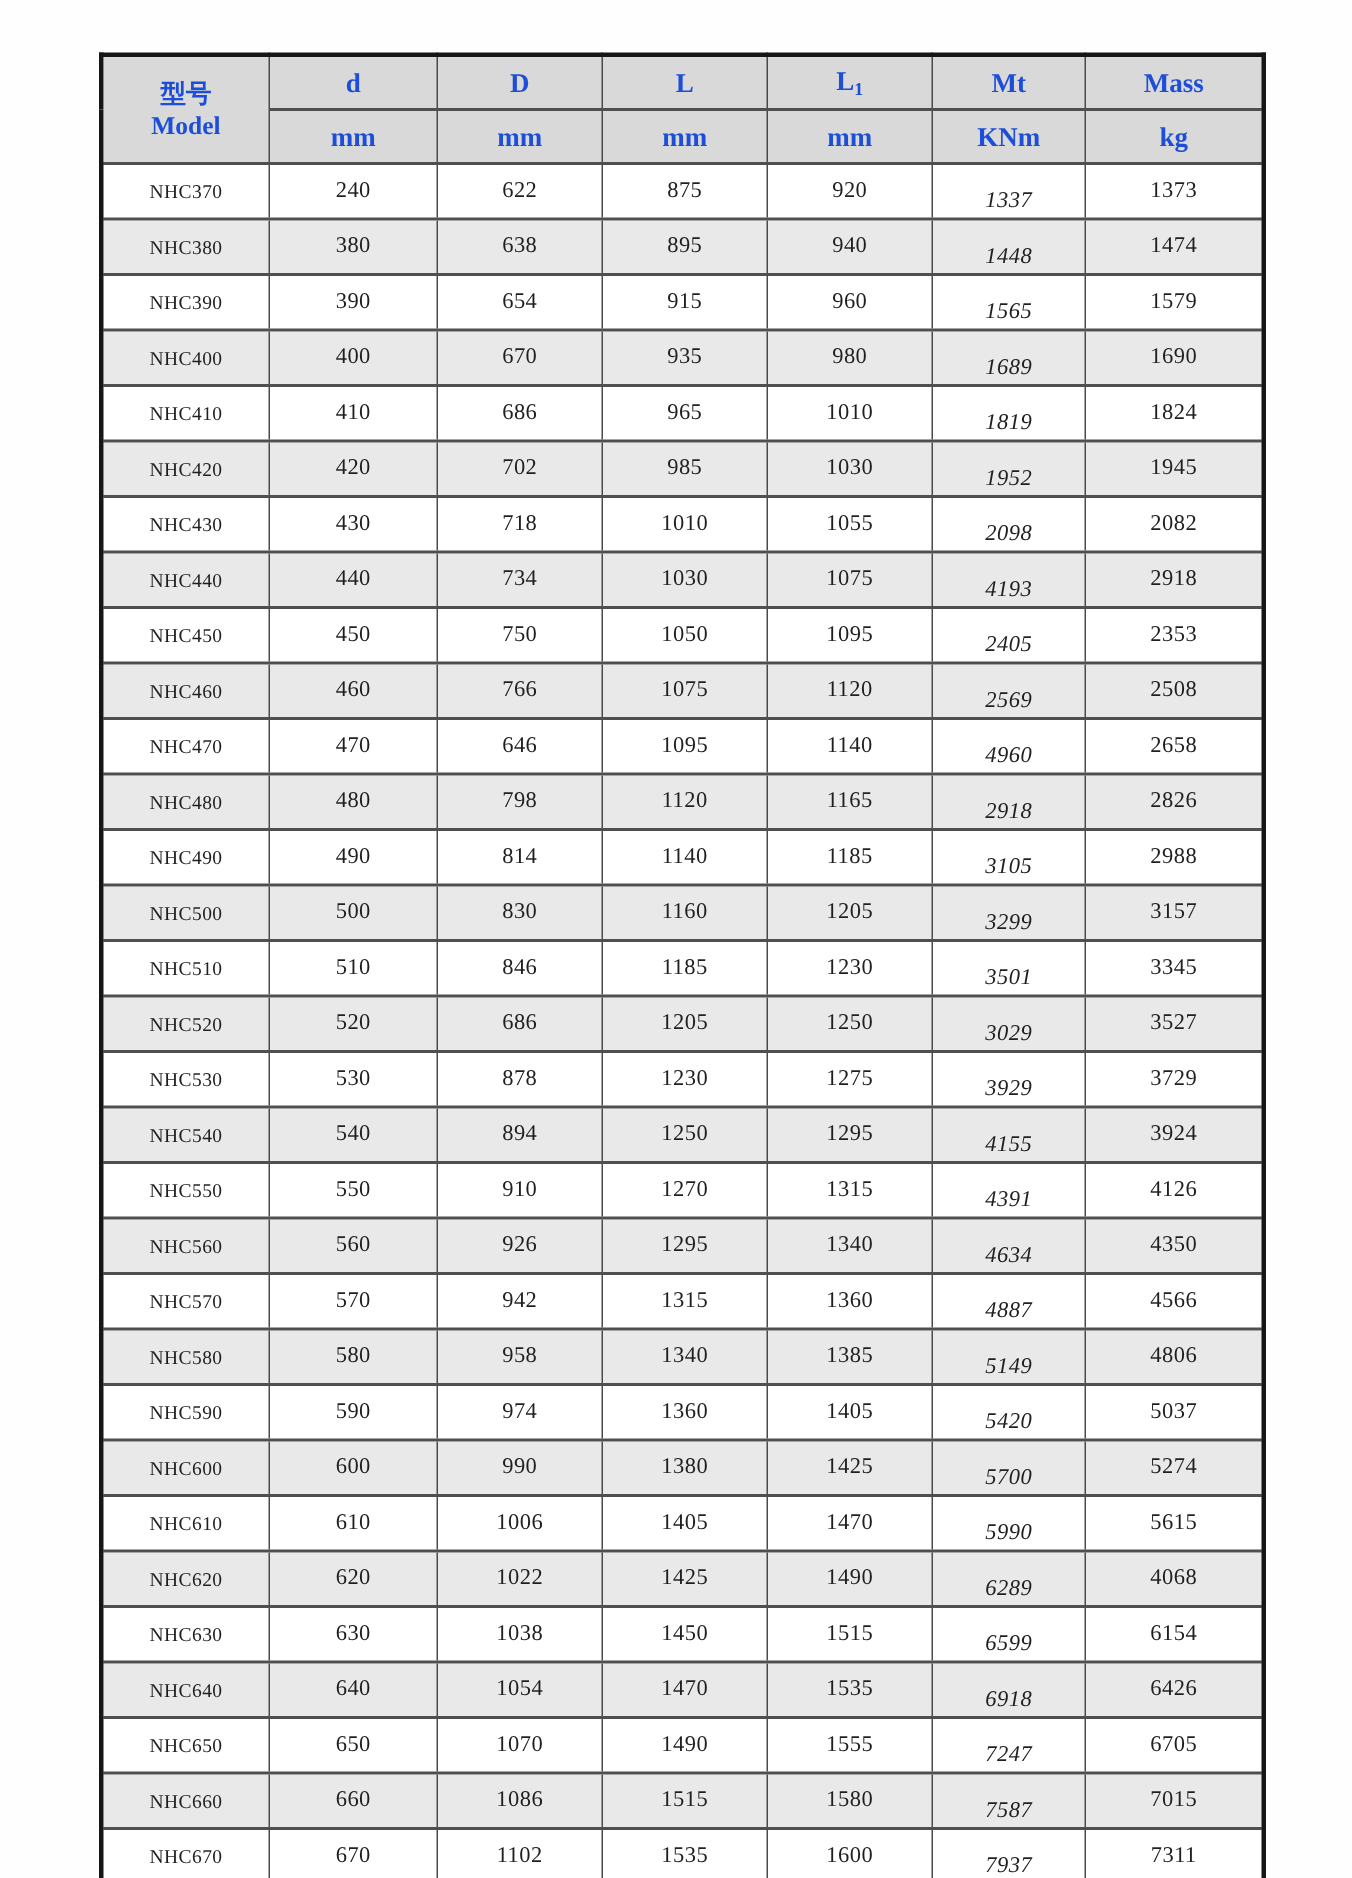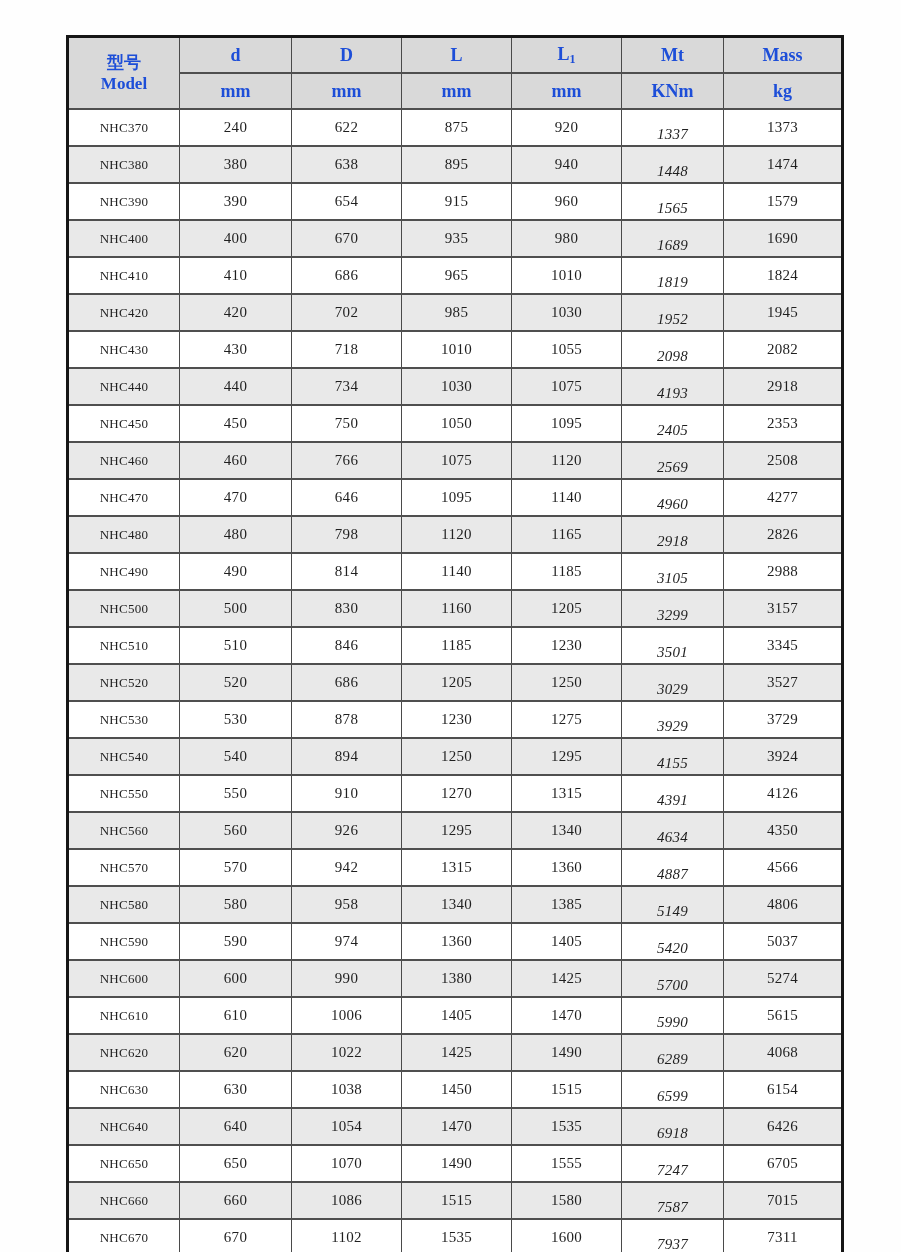--- a/index.html
+++ b/index.html
@@ -196,21 +196,21 @@
           <td class="mt">2569</td>
           <td>2508</td>
         </tr>
         <tr>
           <td class="model-cell">NHC470</td>
           <td>470</td>
           <td>646</td>
           <td>1095</td>
           <td>1140</td>
           <td class="mt">4960</td>
-          <td>4277</td>
+          <td>2658</td>
         </tr>
         <tr class="stripe">
           <td class="model-cell">NHC480</td>
           <td>480</td>
           <td>798</td>
           <td>1120</td>
           <td>1165</td>
           <td class="mt">2918</td>
           <td>2826</td>
         </tr>

